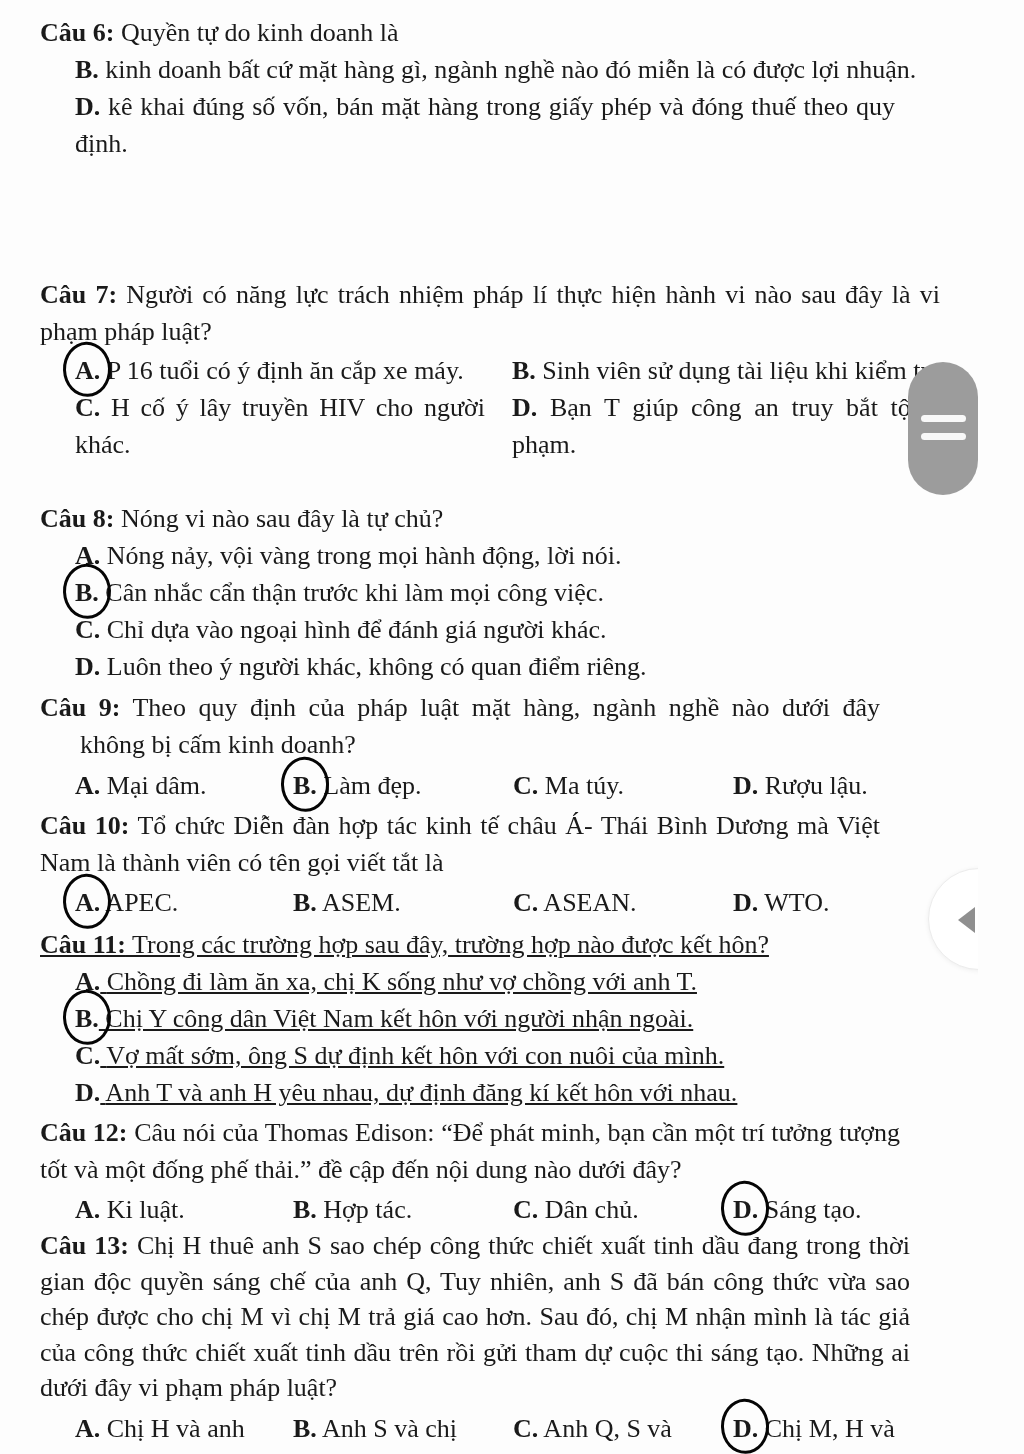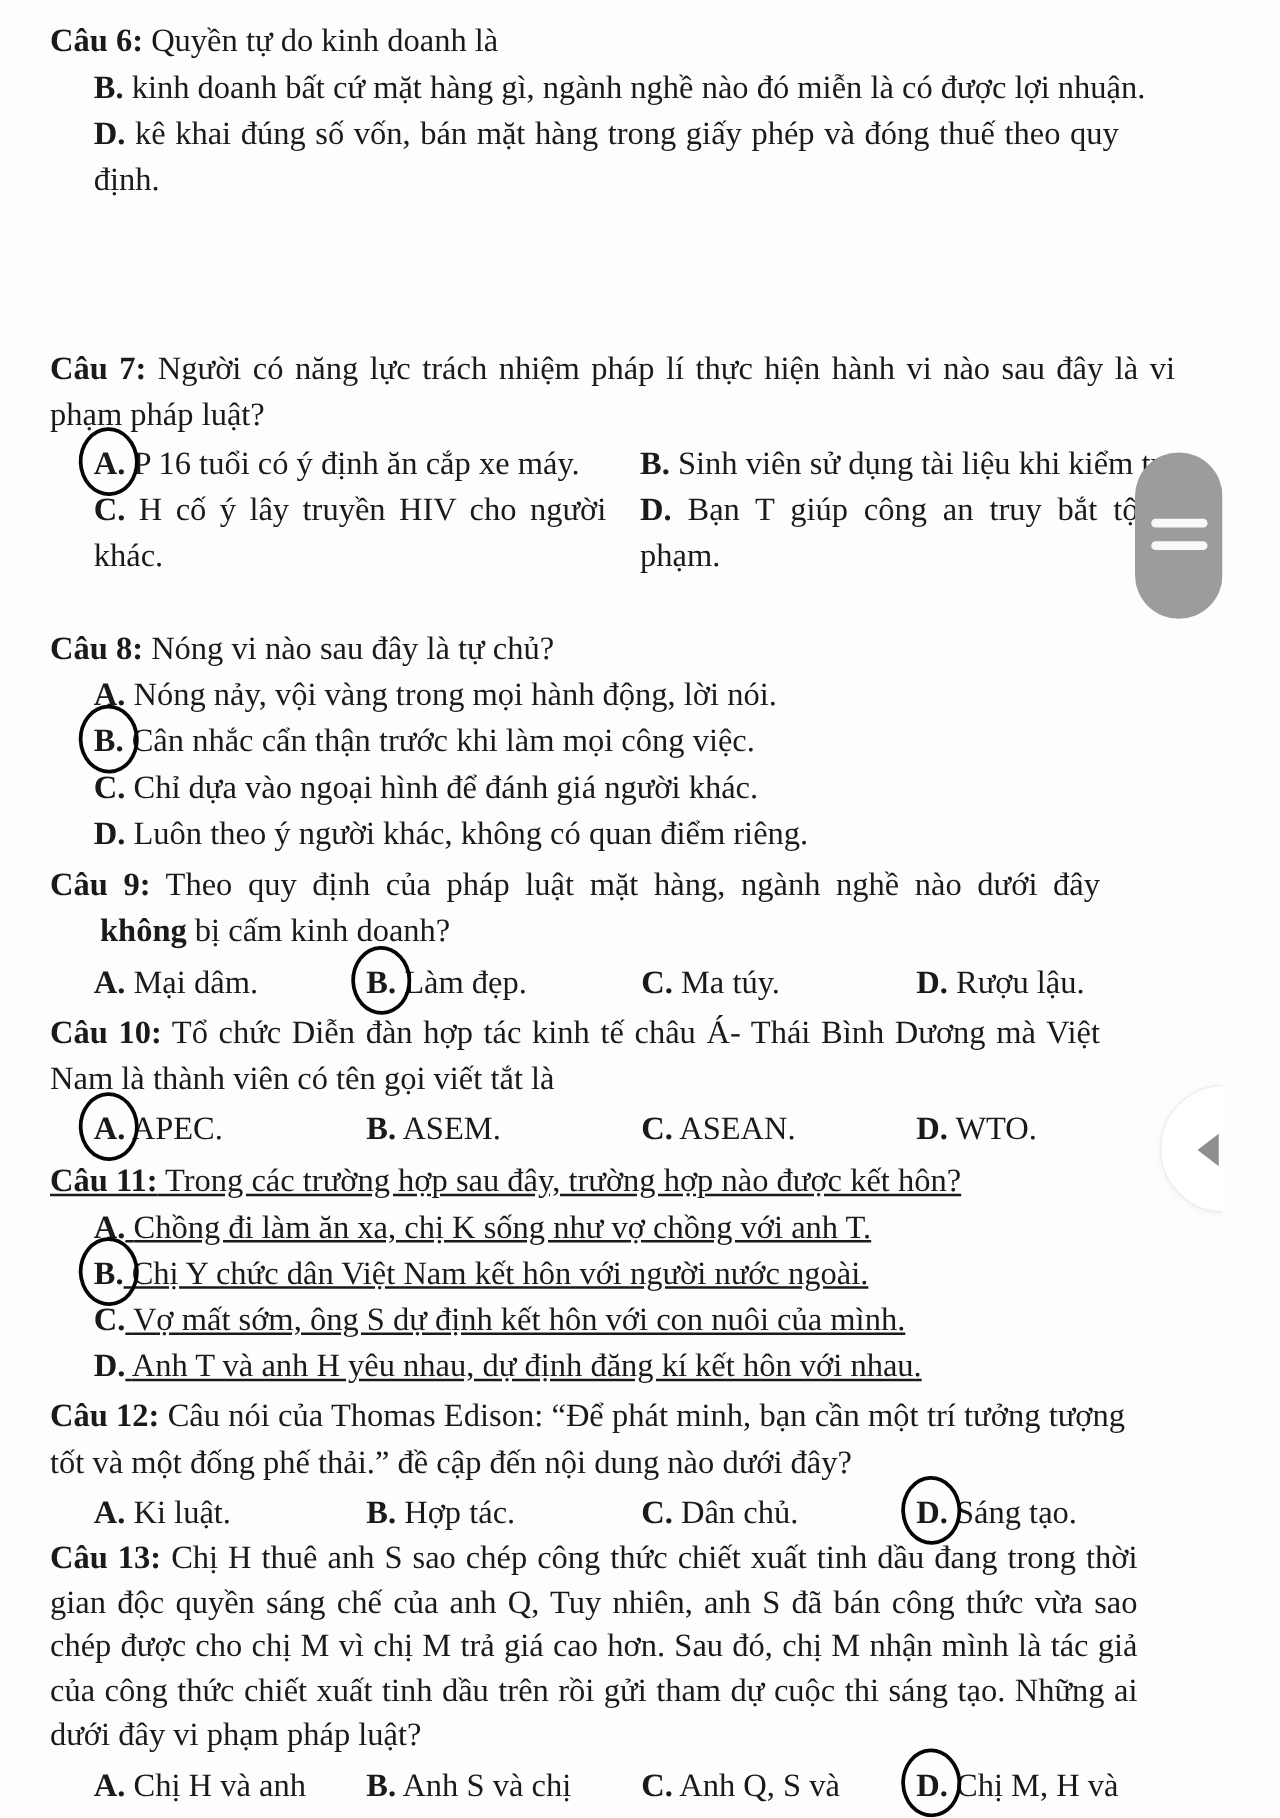--- a/index.html
+++ b/index.html
@@ -10,21 +10,21 @@
   }
   .screen{position:relative;width:978px;height:1454px;overflow:hidden;}
   .doc{
     box-sizing:border-box;width:100%;height:100%;
     padding:8px 38px 0 40px;
     font-size:26px;line-height:37px;
   }
   section.q{box-sizing:border-box;}
   .qhead{margin:0;text-align:justify;}
   .qlabel{font-weight:bold;}
-  .emph{font-weight:bold;margin-left:40px;}
+  .emph{font-weight:normal;margin-left:40px;}
   .opt{margin:0 0 0 35px;text-align:justify;}
   .letter{font-weight:bold;position:relative;display:inline-block;}
   .letter .mark{display:none;}
   .letter.circled .mark{
     display:block;position:absolute;pointer-events:none;
     left:-12px;top:50%;transform:translateY(-53%) rotate(-2deg);
     width:42px;height:49px;border:3.6px solid #050505;border-radius:50%;
   }
   
   .q6{height:266px;padding-top:6px;}
@@ -112,21 +112,21 @@
         <div class="rcell"><b class="letter circled"><span>A.</span><i class="mark"></i></b> <span>APEC.</span></div>
         <div class="rcell"><b class="letter"><span>B.</span></b> <span>ASEM.</span></div>
         <div class="rcell"><b class="letter"><span>C.</span></b> <span>ASEAN.</span></div>
         <div class="rcell"><b class="letter"><span>D.</span></b> <span>WTO.</span></div>
       </div>
     </section>
 
     <section class="q q11">
       <p class="qhead"><b class="qlabel">Câu 11:</b> <span>Trong các trường hợp sau đây, trường hợp nào được kết hôn?</span></p>
       <p class="opt"><b class="letter"><span>A.</span></b> <span>Chồng đi làm ăn xa, chị K sống như vợ chồng với anh T.</span></p>
-      <p class="opt"><b class="letter circled"><span>B.</span><i class="mark"></i></b> <span>Chị Y chức dân Việt Nam kết hôn với người nước ngoài.</span></p>
+      <p class="opt"><b class="letter circled"><span>B.</span><i class="mark"></i></b> <span>Chị Y công dân Việt Nam kết hôn với người nhận ngoài.</span></p>
       <p class="opt"><b class="letter"><span>C.</span></b> <span>Vợ mất sớm, ông S dự định kết hôn với con nuôi của mình.</span></p>
       <p class="opt"><b class="letter"><span>D.</span></b> <span>Anh T và anh H yêu nhau, dự định đăng kí kết hôn với nhau.</span></p>
     </section>
 
     <section class="q q12">
       <p class="qhead"><b class="qlabel">Câu 12:</b> <span>Câu nói của Thomas Edison: “Để phát minh, bạn cần một trí tưởng tượng tốt và một đống phế thải.” đề cập đến nội dung nào dưới đây?</span></p>
       <div class="optrow">
         <div class="rcell"><b class="letter"><span>A.</span></b> <span>Ki luật.</span></div>
         <div class="rcell"><b class="letter"><span>B.</span></b> <span>Hợp tác.</span></div>
         <div class="rcell"><b class="letter"><span>C.</span></b> <span>Dân chủ.</span></div>

